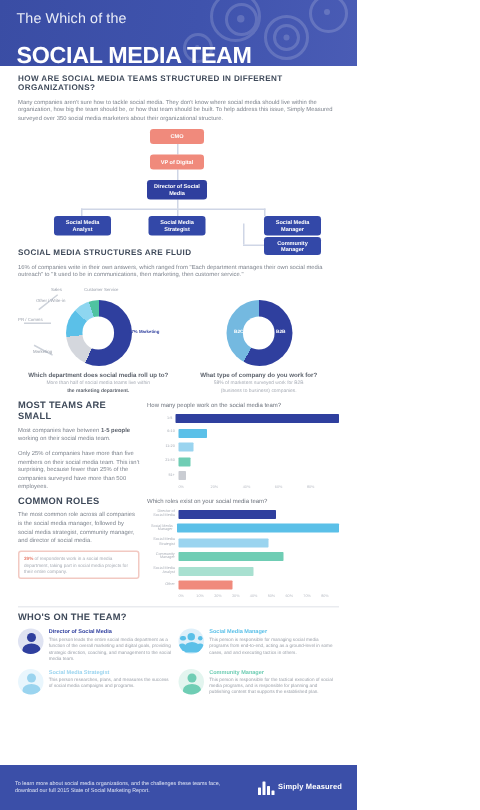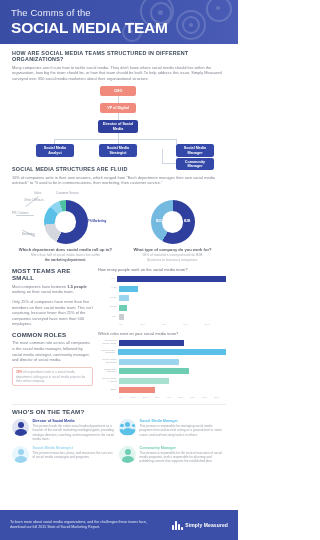--- a/index.html
+++ b/index.html
@@ -27,21 +27,21 @@
     border:2px solid #ffffff;
   }
   .header .dot { position:absolute; border-radius:50%; background:#ffffff; }
   .hdr-l1 {
     color:#e9ecf7; font-size:9.5px; letter-spacing:.1px;
     font-weight:400; line-height:11px; position:relative; z-index:2;
   }
   .hdr-l2 {
     color:#ffffff; font-size:15.5px; font-weight:bold;
     letter-spacing:-.2px; line-height:18px; position:relative; z-index:2;
-    margin-top:1px;
+    margin-top:11px;
   }
 
   
   .sec { padding:0 12px; }
   .sec-h {
     font-size:5.4px; font-weight:bold; color:#3f4a5a;
     letter-spacing:.25px; margin-bottom:2.5px; text-transform:uppercase;
   }
   .sec-h2 {
     font-size:6.2px; font-weight:bold; color:#3f4a5a;
@@ -146,21 +146,21 @@
     <div class="ring" style="width:22px;height:22px;left:150px;top:2px;"></div>
     <div class="ring" style="width:30px;height:30px;left:176px;top:10px;"></div>
     <div class="ring" style="width:18px;height:18px;left:182px;top:16px;"></div>
     <div class="ring" style="width:26px;height:26px;left:206px;top:-4px;"></div>
     <div class="ring" style="width:20px;height:20px;left:122px;top:22px;"></div>
     <div class="dot" style="width:5px;height:5px;left:158px;top:10px;"></div>
     <div class="dot" style="width:4px;height:4px;left:189px;top:23px;"></div>
     <div class="dot" style="width:4px;height:4px;left:216px;top:6px;"></div>
     <div class="dot" style="width:3px;height:3px;left:130px;top:30px;"></div>
   </div>
-  <div class="hdr-l1">The Comms of the</div>
+  <div class="hdr-l1">The Which of the</div>
   <div class="hdr-l2">SOCIAL MEDIA TEAM</div>
 </div>
 
 <div class="sec" style="padding-top:6px;">
   <div class="sec-h">HOW ARE SOCIAL MEDIA TEAMS STRUCTURED IN DIFFERENT ORGANIZATIONS?</div>
   <div class="body-txt">Many companies aren't sure how to tackle social media. They don't know where social media should live within the organization, how big the team should be, or how that team should be built. To help address this issue, Simply Measured surveyed over 350 social media marketers about their organizational structure.</div>
 
   <div class="org">
 
     <div class="conn" style="left:106px;top:10px;width:.8px;height:7px;"></div>

